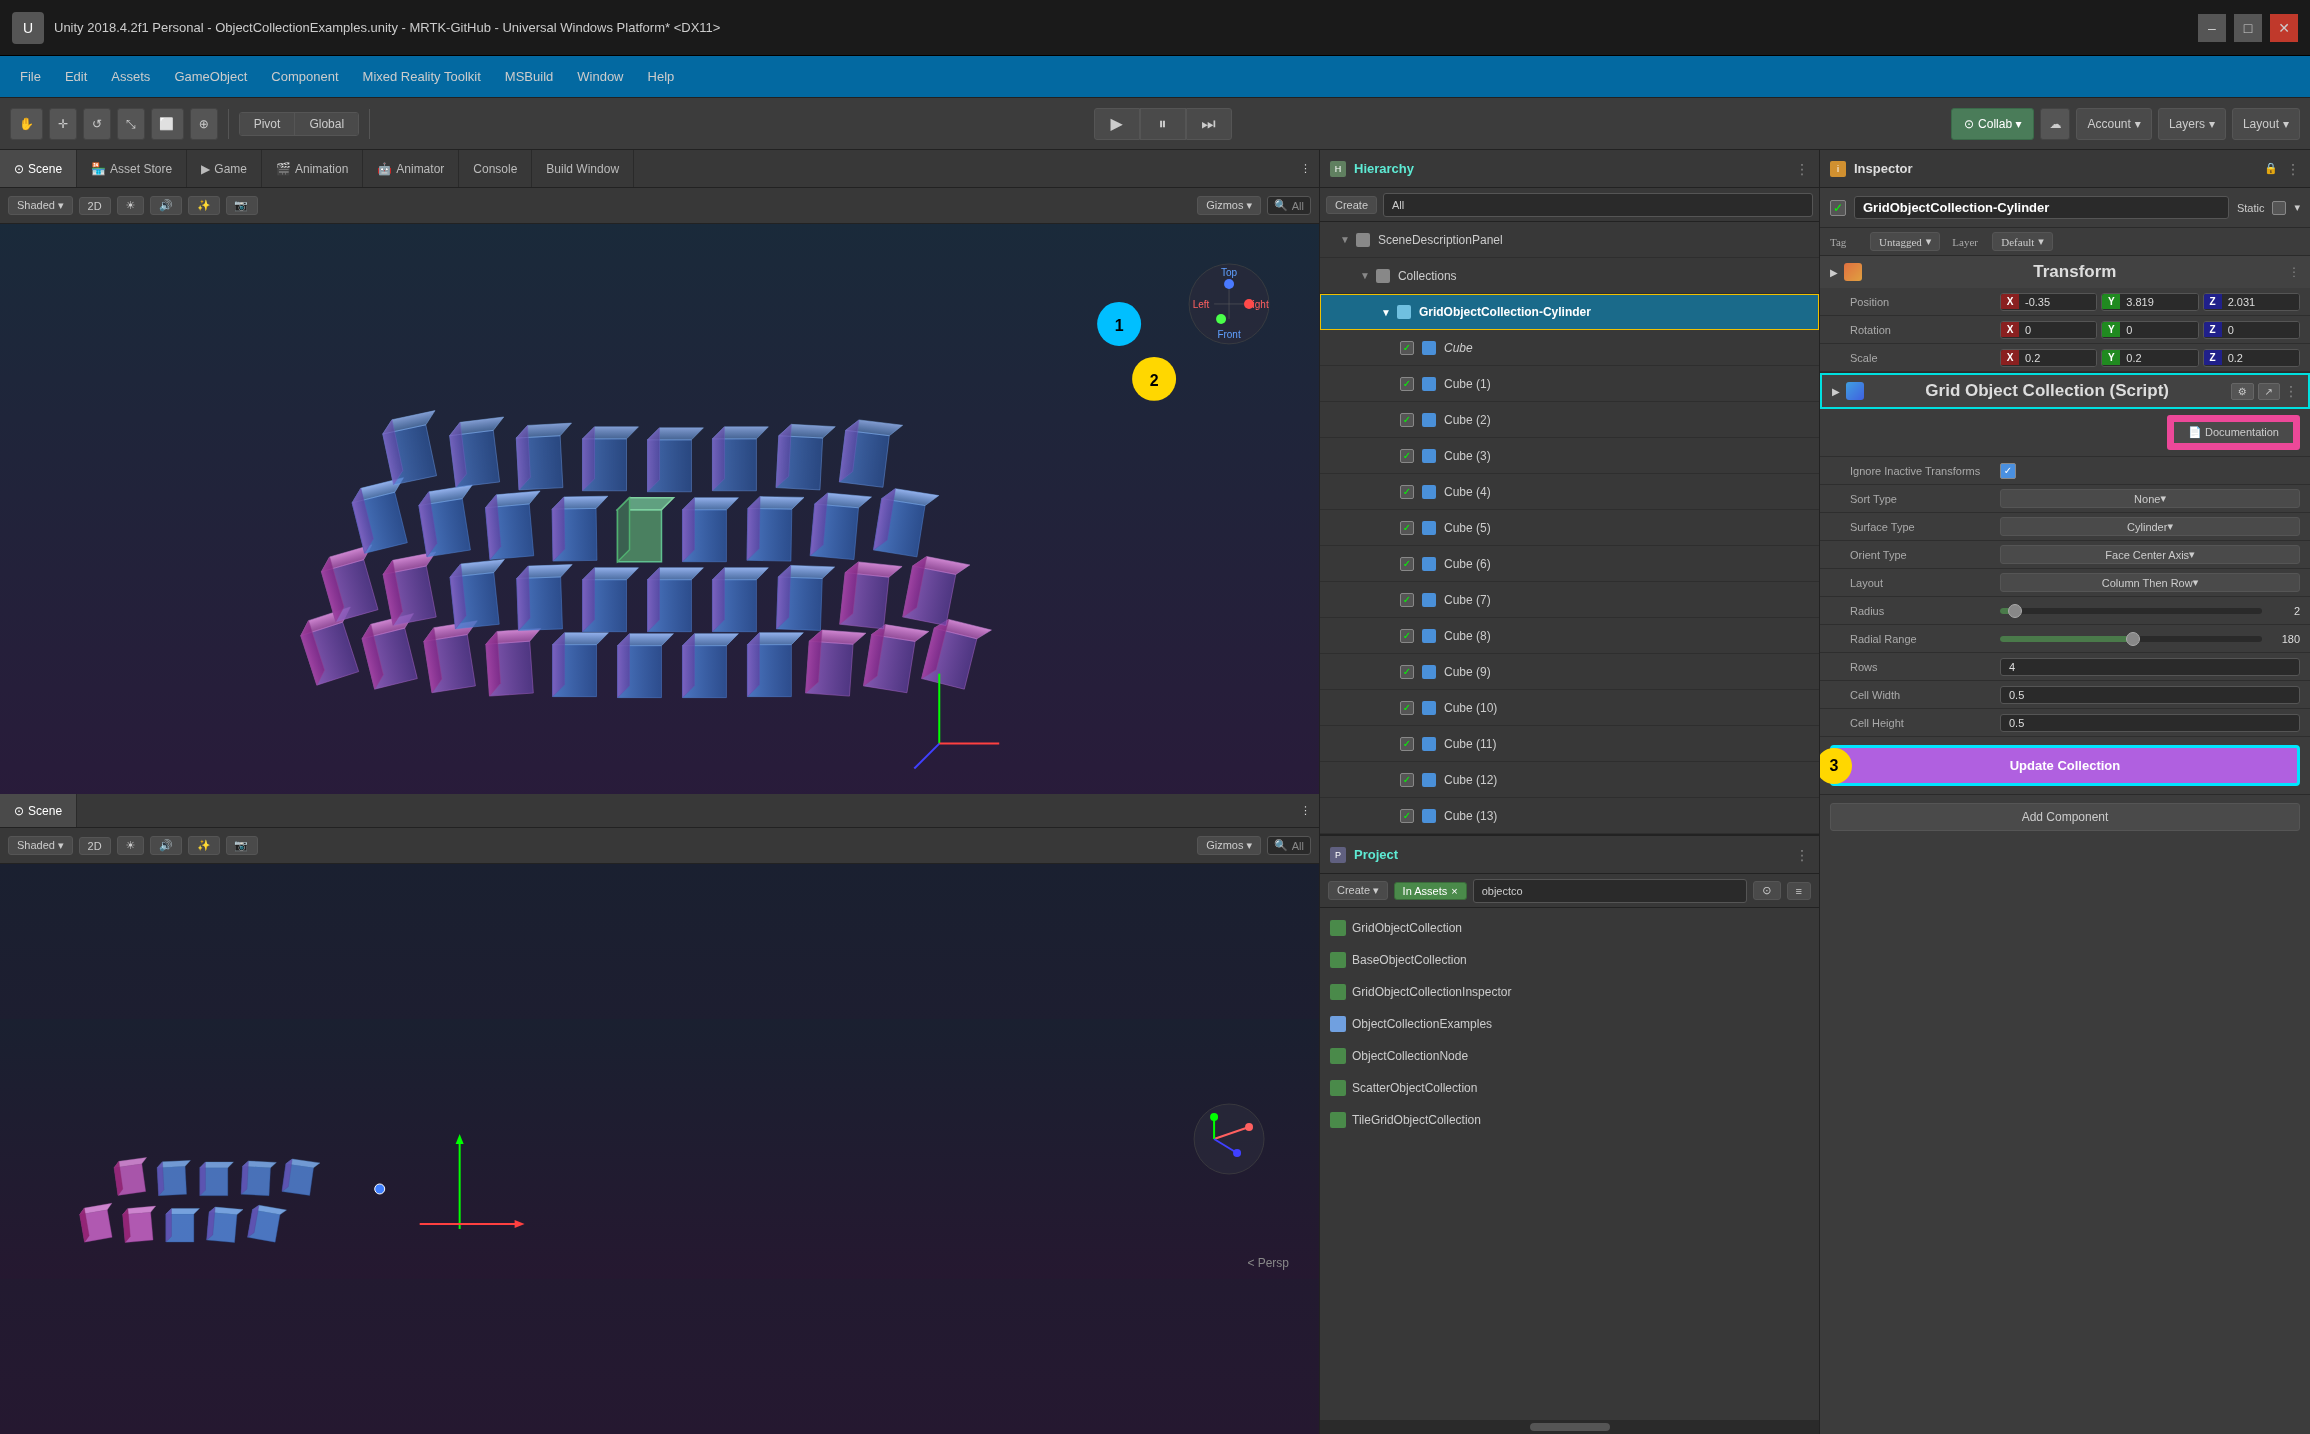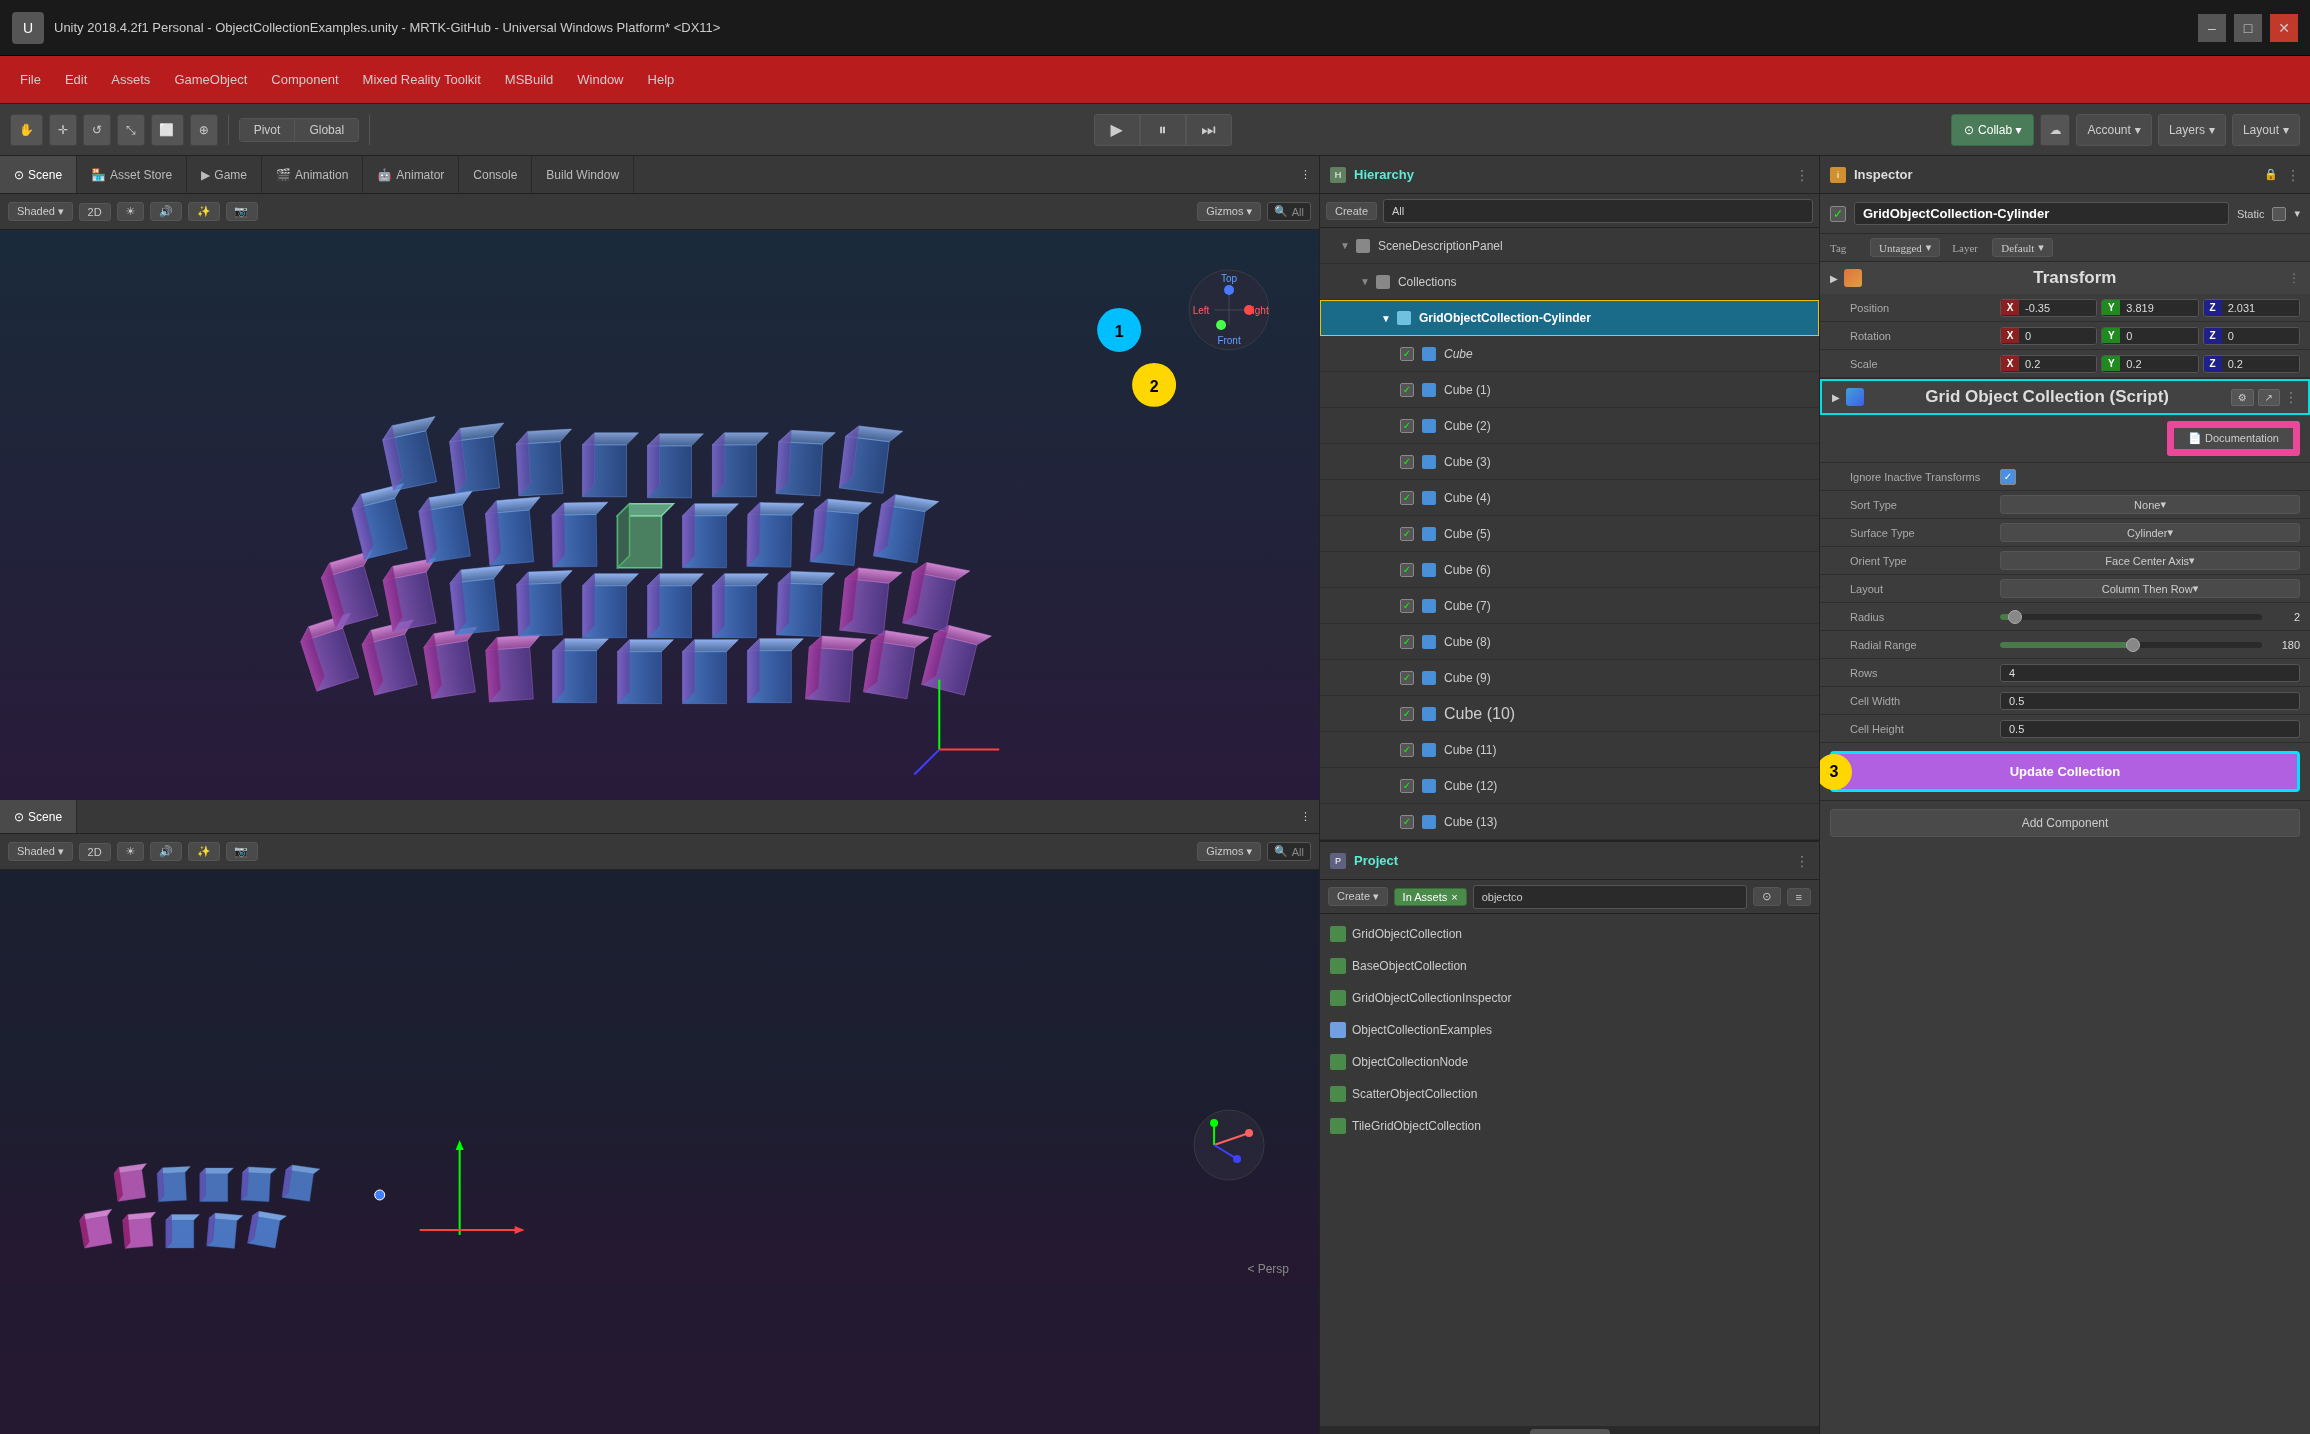--- a/index.html
+++ b/index.html
@@ -12,22 +12,22 @@
       display: flex;
       align-items: center;
       padding: 0 12px;
       color: #ccc;
       font-size: 13px;
       border-bottom: 1px solid #000;
     }
 
     
     #menu-bar {
-      background: #b91c1c;
-      height: 48px;
+      background: #0369a1;
+      height: 42px;
       display: flex;
       align-items: center;
       padding: 0 8px;
       border-bottom: 1px solid #222;
       font-size: 13px;
       color: #ccc;
     }
     #menu-bar .menu-item {
       padding: 4px 12px;
       cursor: pointer;
@@ -1187,21 +1187,21 @@
           <span style="font-size:12px;">Cube (8)</span>
         </div>
         <div class="h-item h-indent-4">
           <span class="checkbox">✓</span>
           <span class="h-icon cube"></span>
           <span style="font-size:12px;">Cube (9)</span>
         </div>
         <div class="h-item h-indent-4">
           <span class="checkbox">✓</span>
           <span class="h-icon cube"></span>
-          <span style="font-size:16px;">Cube (10)</span>
+          <span style="font-size:12px;">Cube (10)</span>
         </div>
         <div class="h-item h-indent-4">
           <span class="checkbox">✓</span>
           <span class="h-icon cube"></span>
           <span style="font-size:12px;">Cube (11)</span>
         </div>
         <div class="h-item h-indent-4">
           <span class="checkbox">✓</span>
           <span class="h-icon cube"></span>
           <span style="font-size:12px;">Cube (12)</span>

